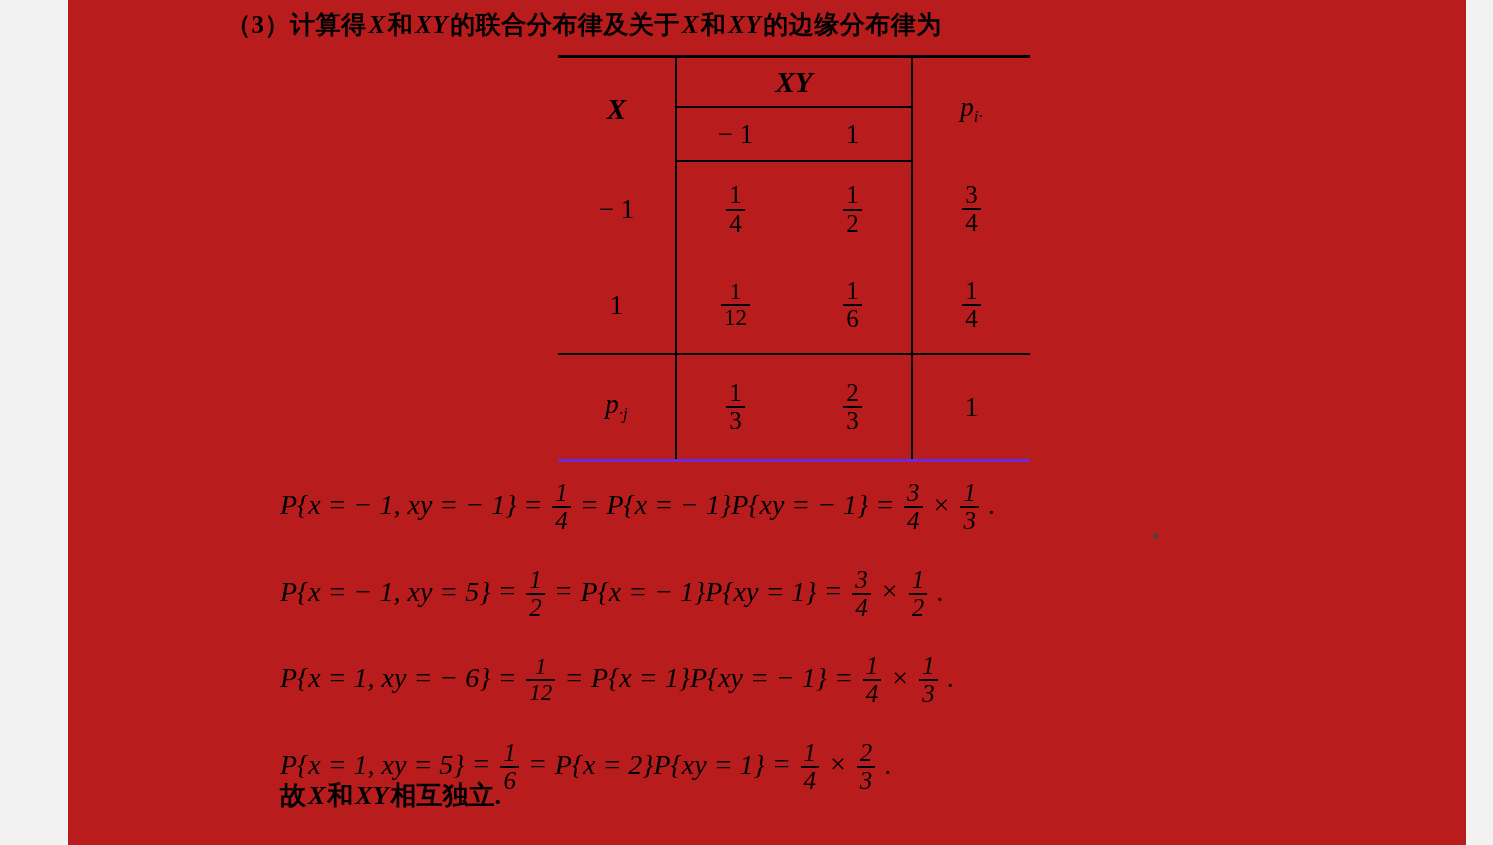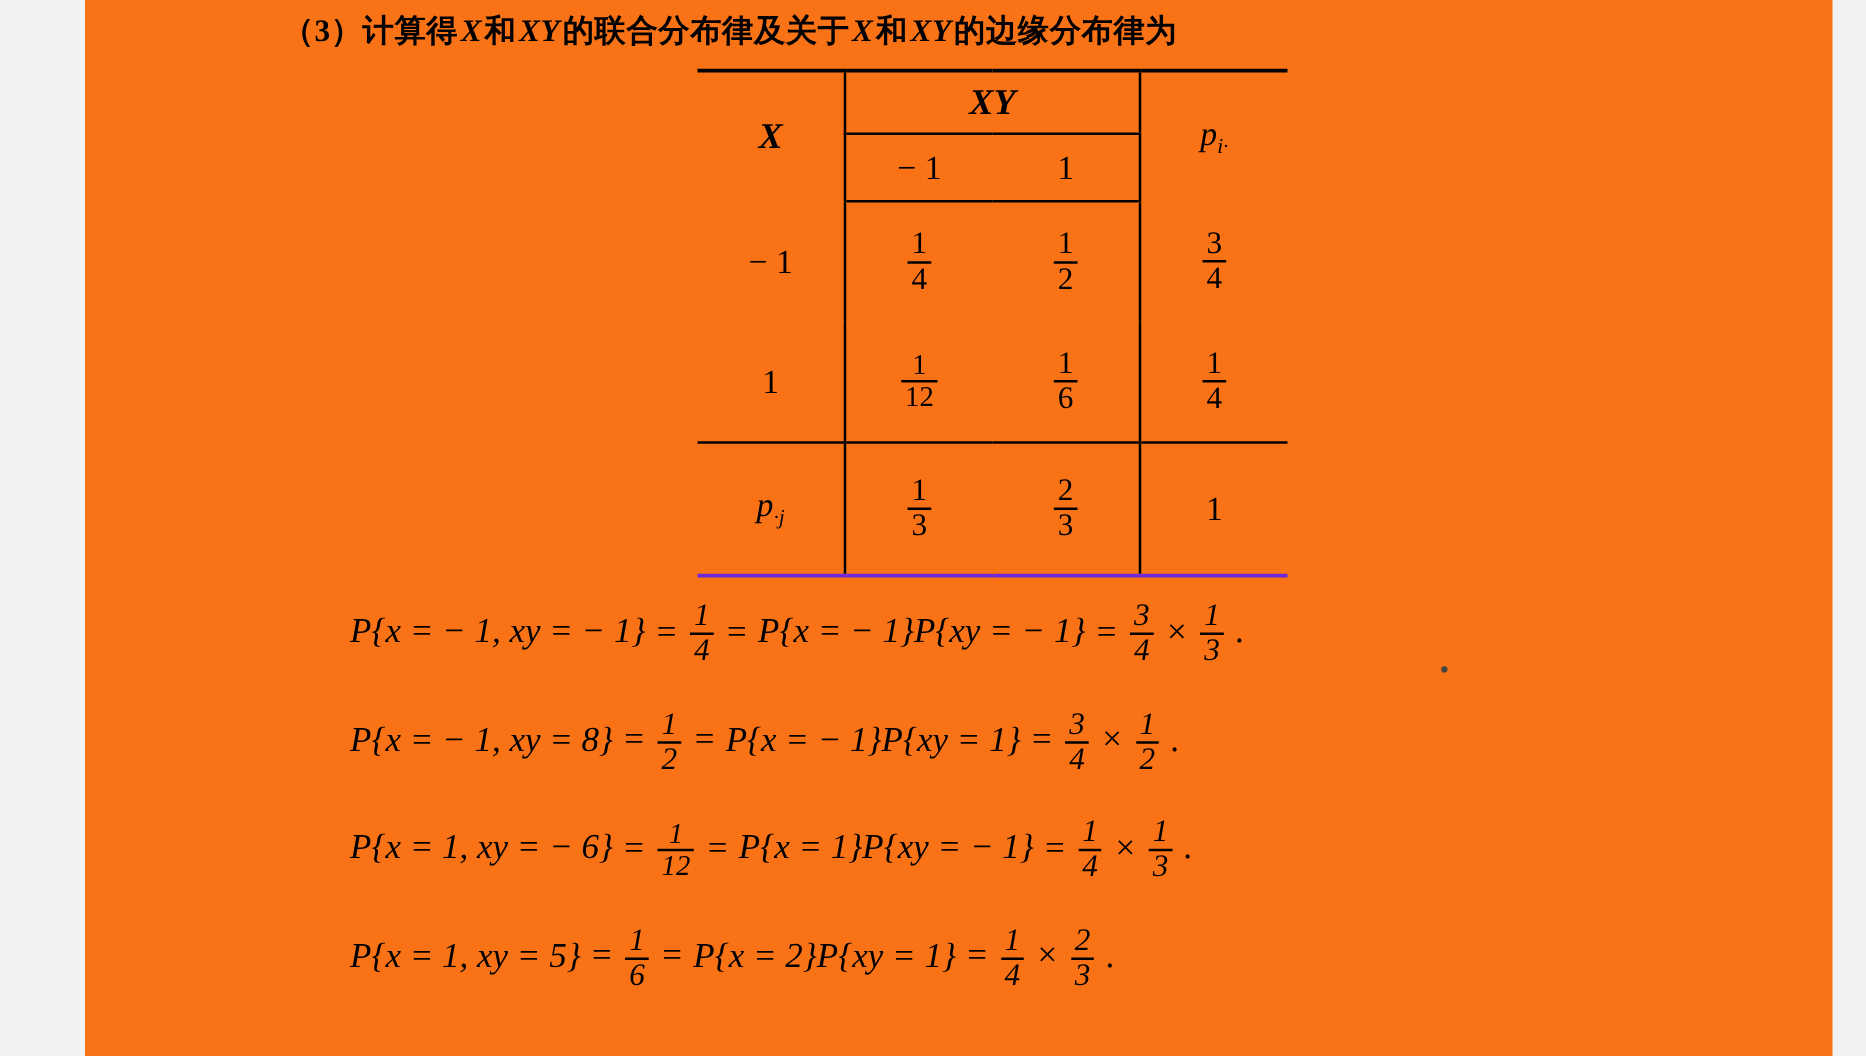--- a/index.html
+++ b/index.html
@@ -12,21 +12,21 @@
     background: #f2f2f2;
     font-family: "Liberation Serif", serif;
     overflow: hidden;
   }
   .page {
     position: absolute;
     left: 68px;
     top: 0;
     width: 1398px;
     height: 845px;
-    background: #f97316;
+    background: #b91c1c;
   }
   .content {
     position: relative;
     width: 100%;
     height: 100%;
     color: #000;
   }
 
   
   .intro {
@@ -264,21 +264,21 @@
         </span>
         <span class="op">×</span>
         <span class="frac">
           <span class="num">1</span>
           <span class="den">3</span>
         </span>
         <span class="dot">.</span>
       </div>
 
       <div class="eqline">
-        <span>P{x = − 1, xy = 8}</span>
+        <span>P{x = − 1, xy = 5}</span>
         <span class="op">=</span>
         <span class="frac">
           <span class="num">1</span>
           <span class="den">2</span>
         </span>
         <span class="op">=</span>
         <span>P{x = − 1}P{xy = 1}</span>
         <span class="op">=</span>
         <span class="frac">
           <span class="num">3</span>
@@ -330,16 +330,19 @@
         </span>
         <span class="op">×</span>
         <span class="frac">
           <span class="num">2</span>
           <span class="den">3</span>
         </span>
         <span class="dot">.</span>
       </div>
     </div>
 
+    <div class="concl">
+      <span>故</span><span class="it">X</span><span>和</span><span class="it">XY</span><span>相互独立.</span>
+    </div>
 
     <div class="stray"></div>
   </div>
 </div>
 
 </body></html>

